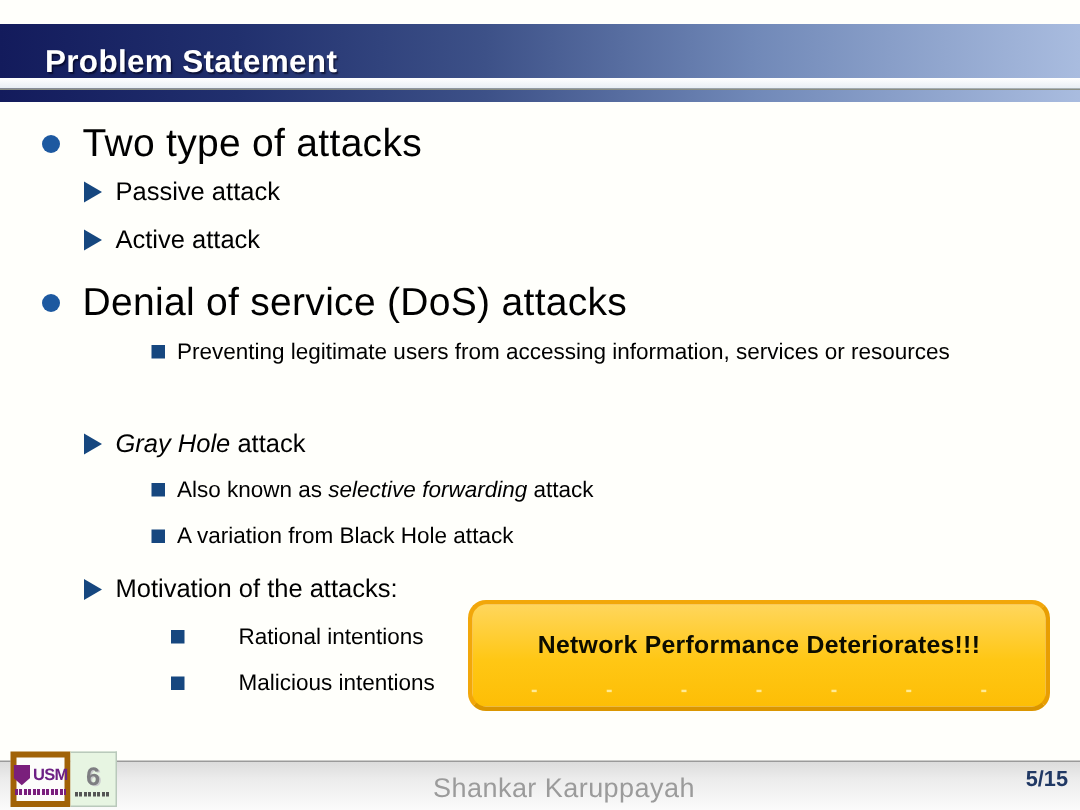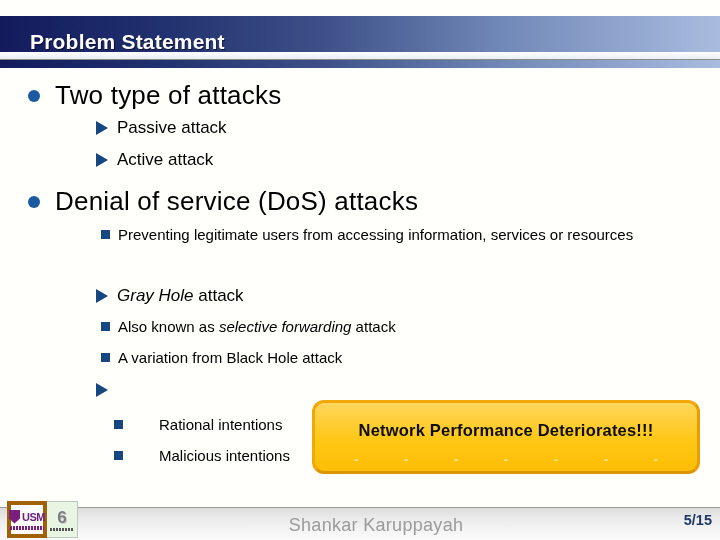--- a/index.html
+++ b/index.html
@@ -13,21 +13,21 @@
     text-shadow:1px 1px 1px rgba(0,0,25,0.65);letter-spacing:0.2px;}
   .header-strip{position:absolute;left:0;top:52px;width:720px;height:8px;
     background:linear-gradient(#ffffff,#e7edf4);border-bottom:1px solid #8c8f84;box-sizing:border-box;}
 
   
   .row{position:absolute;display:flex;align-items:center;}
   .row .t{color:#000;}
   .l1{left:28px;}
   .l1 .t{font-size:26px;font-weight:normal;letter-spacing:0.2px;}
   .dot{width:12px;height:12px;border-radius:50%;background:#1d59a0;margin-right:15px;flex:none;}
-  .l2{left:56px;margin-left:40px;}
+  .l2{left:56px;}
   .l2 .t{font-size:17px;}
   .tri{width:0;height:0;border-left:12px solid #16477f;border-top:7px solid transparent;
     border-bottom:7px solid transparent;margin-right:9px;flex:none;}
   .l3{left:101px;align-items:flex-start;}
   .l3 .t{font-size:15px;line-height:26px;}
   .sq{width:9px;height:9px;background:#16477f;margin-right:8px;margin-top:8px;flex:none;}
   .l4{left:114px;}
   .l4 .t{font-size:15px;margin-left:28px;}
   .l4 .sq{margin-top:0;}
   .wrapw{width:557px;display:inline-block;}
@@ -110,20 +110,21 @@
     <span class="t"><span>Also known as </span><i>selective forwarding</i><span> attack</span></span>
   </div>
 
   <div class="row l3" style="top:345px">
     <span class="sq"></span>
     <span class="t">A variation from Black Hole attack</span>
   </div>
 
   <div class="row l2" style="top:383px">
     <span class="tri"></span>
+    <span class="t">Motivation of the attacks:</span>
   </div>
 
   <div class="row l4" style="top:416px">
     <span class="sq"></span>
     <span class="t">Rational intentions</span>
   </div>
 
   <div class="row l4" style="top:447px">
     <span class="sq"></span>
     <span class="t">Malicious intentions</span>

